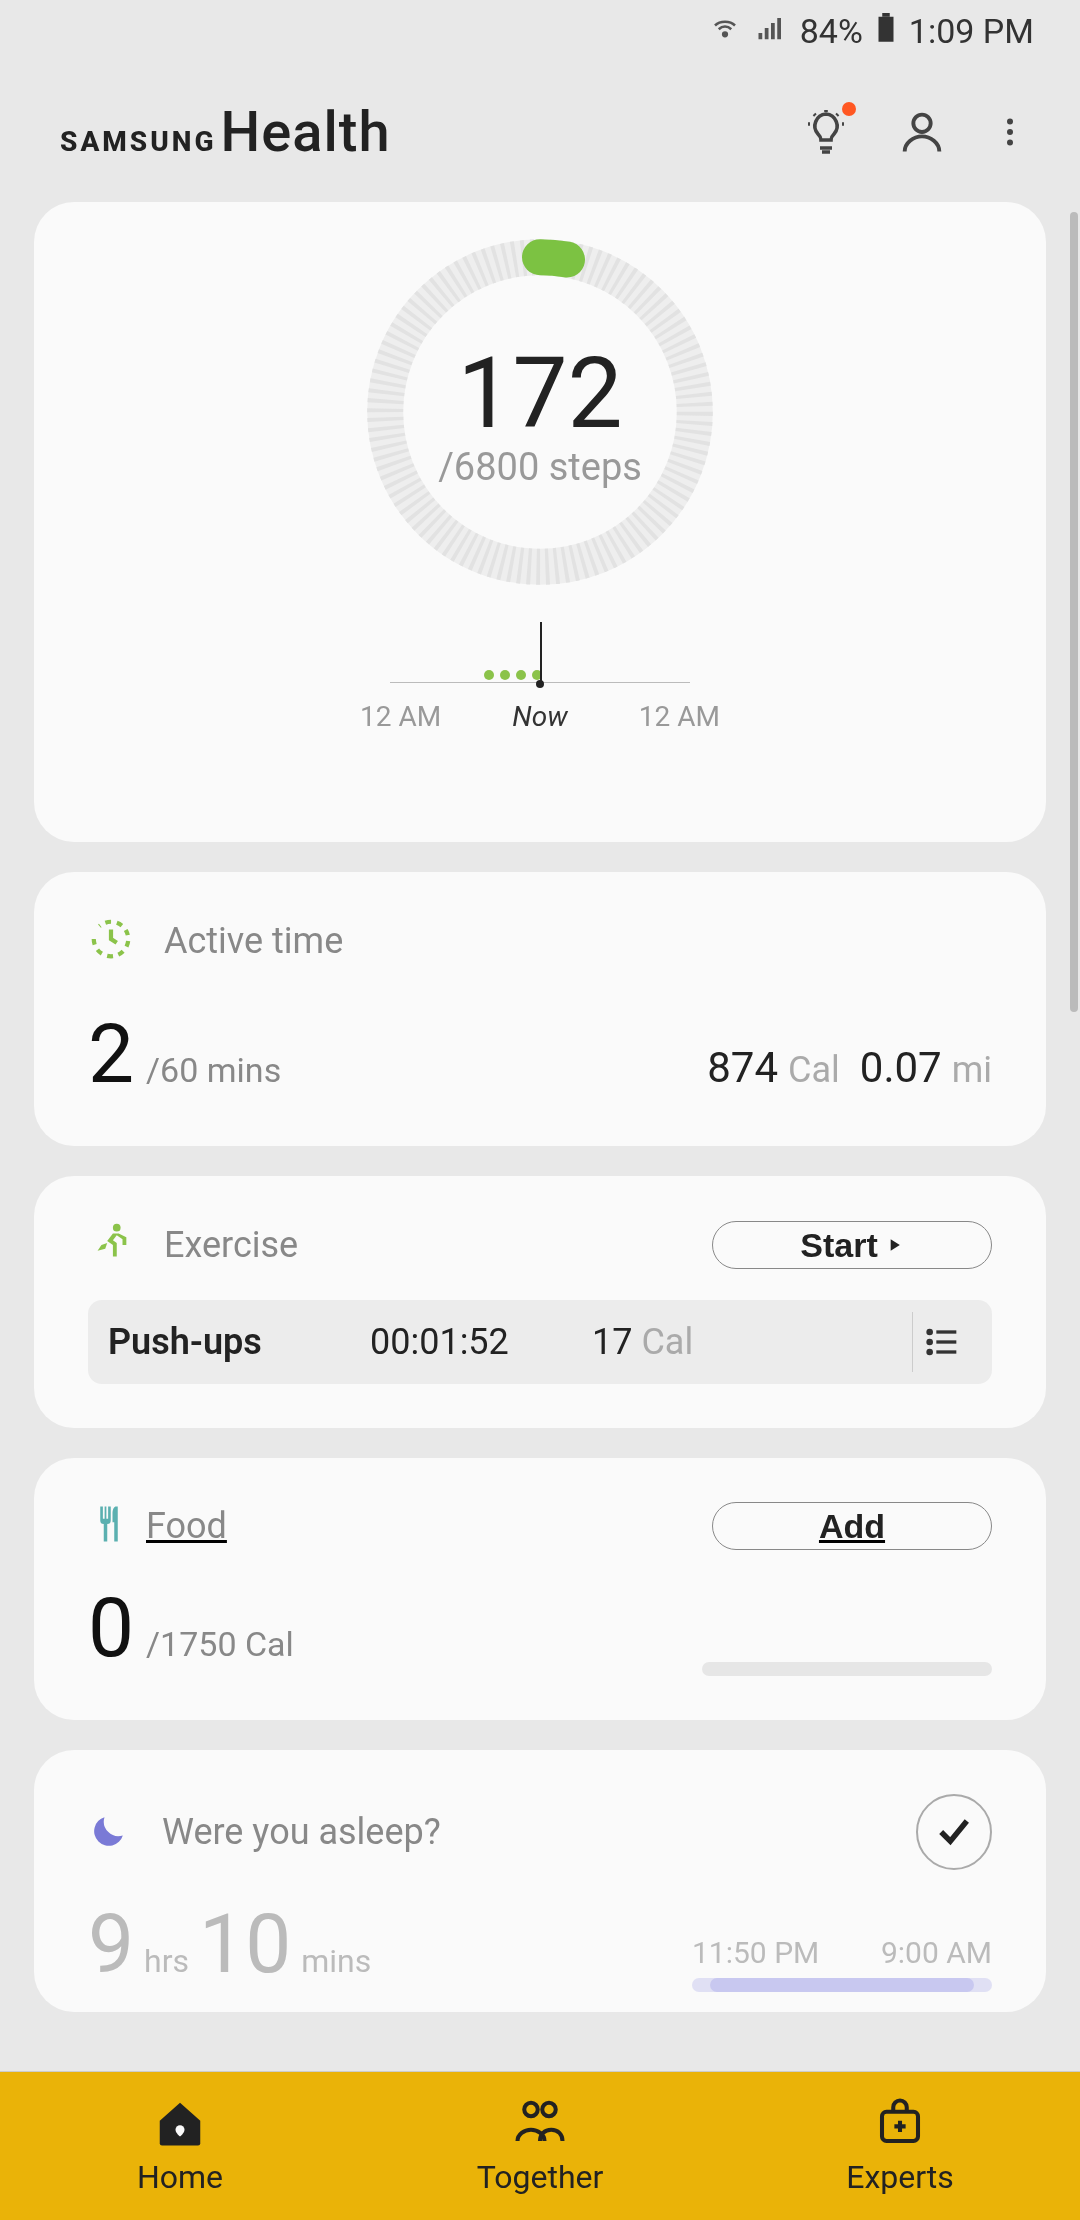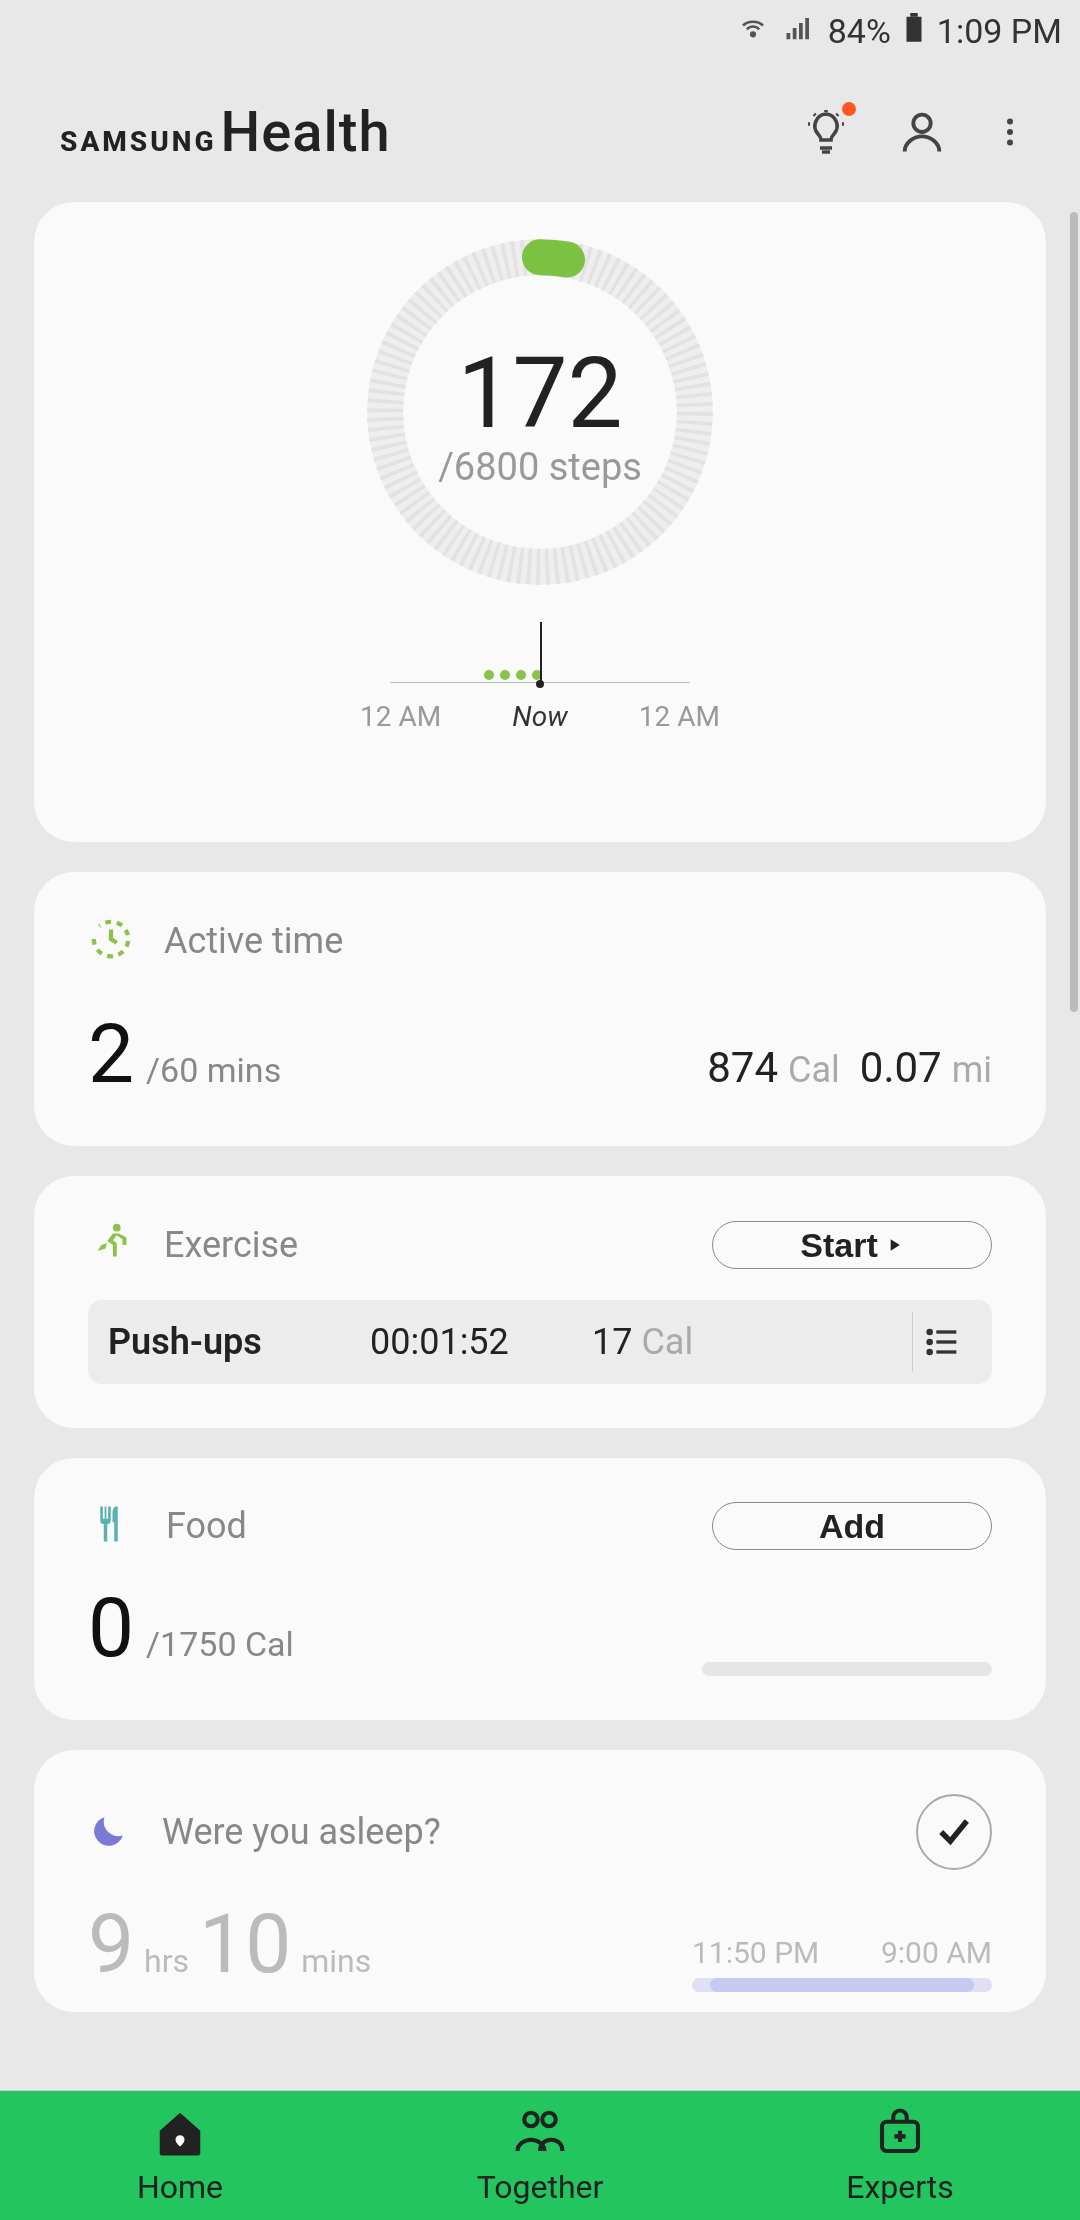--- a/index.html
+++ b/index.html
@@ -1,18 +1,18 @@
 <!DOCTYPE html>
 <html><head>
 <meta charset="utf-8">
 <style>
   * { box-sizing: border-box; margin: 0; padding: 0; }
   html, body { width: 1080px; height: 2220px; background: #e8e8e8; font-family: -apple-system, "Segoe UI", Roboto, sans-serif; overflow: hidden; }
   
-  .status-bar { height: 62px; display: flex; justify-content: flex-end; align-items: center; padding: 0 18px; gap: 12px; color: #333; font-size: 34px; }
+  .status-bar { height: 62px; display: flex; justify-content: flex-end; align-items: center; padding: 0 46px; gap: 12px; color: #333; font-size: 34px; }
   .status-bar svg { height: 30px; }
   
   .header { height: 140px; display: flex; align-items: center; padding: 0 50px 0 60px; gap: 40px; }
   .app-title { flex: 1; letter-spacing: 1px; }
   .app-title .samsung { font-size: 28px; font-weight: 800; letter-spacing: 3px; color: #222; text-align: right; }
   .app-title .health { font-size: 56px; font-weight: 500; color: #222; margin-left: 4px; }
   .header-icon { width: 56px; height: 56px; display: flex; align-items: center; justify-content: center; position: relative; }
   .notif-dot { position: absolute; top: -2px; right: -2px; width: 14px; height: 14px; background: #ff5722; border-radius: 50%; }
   
   .scroll-area { height: 1880px; padding: 0 34px 0 34px; overflow: hidden; position: relative; }
@@ -51,39 +51,39 @@
   .exercise-card .row-title { display: flex; align-items: center; gap: 30px; margin-bottom: 30px; }
   .pill-btn { width: 280px; height: 48px; border: 1.5px solid #888; border-radius: 32px; background: transparent; font-size: 34px; font-weight: 600; color: #222; display: flex; align-items: center; justify-content: center; gap: 6px; }
   .exercise-row { background: #ececec; border-radius: 14px; height: 84px; display: flex; align-items: center; padding: 0 20px; gap: 2px; }
   .exercise-name { font-size: 36px; font-weight: 600; color: #222; width: 260px; }
   .exercise-time { font-size: 36px; color: #222; width: 220px; }
   .exercise-cal { font-size: 36px; color: #222; flex: 1; text-align: left; }
   .exercise-cal .u { color: #aaa; }
   .list-icon { width: 60px; height: 60px; border-left: 1px solid #ccc; display: flex; align-items: center; justify-content: center; }
   
   
-  .food-card .row-title { display: flex; align-items: center; gap: 36px; margin-bottom: 30px; }
+  .food-card .row-title { display: flex; align-items: center; gap: 16px; margin-bottom: 30px; text-decoration: underline; }
   .food-bottom { display: flex; align-items: flex-end; }
   .food-left { flex: 1; display: flex; align-items: baseline; gap: 12px; }
   .food-bar { width: 290px; height: 14px; background: #e6e6e6; border-radius: 7px; }
   
   
   .sleep-card .row-title { display: flex; align-items: center; gap: 30px; margin-bottom: 26px; }
   .check-circle { width: 76px; height: 76px; border: 2px solid #aaa; border-radius: 50%; display: flex; align-items: center; justify-content: center; margin-left: auto; }
   .sleep-bottom { display: flex; align-items: flex-end; }
   .sleep-left { flex: 1; display: flex; align-items: baseline; gap: 10px; color: #bbb; }
   .sleep-left .big { font-size: 82px; }
   .sleep-left .sm { font-size: 32px; }
   .sleep-right { width: 300px; }
   .sleep-times { display: flex; justify-content: space-between; font-size: 30px; color: #bbb; margin-bottom: 8px; }
   .sleep-bar { height: 14px; background: #e0e0f4; border-radius: 7px; position: relative; overflow: hidden; }
   .sleep-bar-fill { position: absolute; left: 6%; right: 6%; top: 0; bottom: 0; background: #c8c8f0; border-radius: 7px; }
   
   
-  .bottom-nav { position: absolute; left: 0; right: 0; bottom: 0; height: 130px; background: #22c55e; display: flex; border-top: 1.5px solid #ccc; }
+  .bottom-nav { position: absolute; left: 0; right: 0; bottom: 0; height: 149px; background: #eab308; display: flex; border-top: 1.5px solid #ccc; }
   .nav-item { flex: 1; display: flex; flex-direction: column; align-items: center; justify-content: center; gap: 8px; color: #222; }
   .nav-item .lbl { font-size: 32px; }
   .nav-item.active svg { fill: #222; }
   
   .spacer { flex: 1; }
 </style>
 </head>
 <body>
 
 <div class="status-bar">

